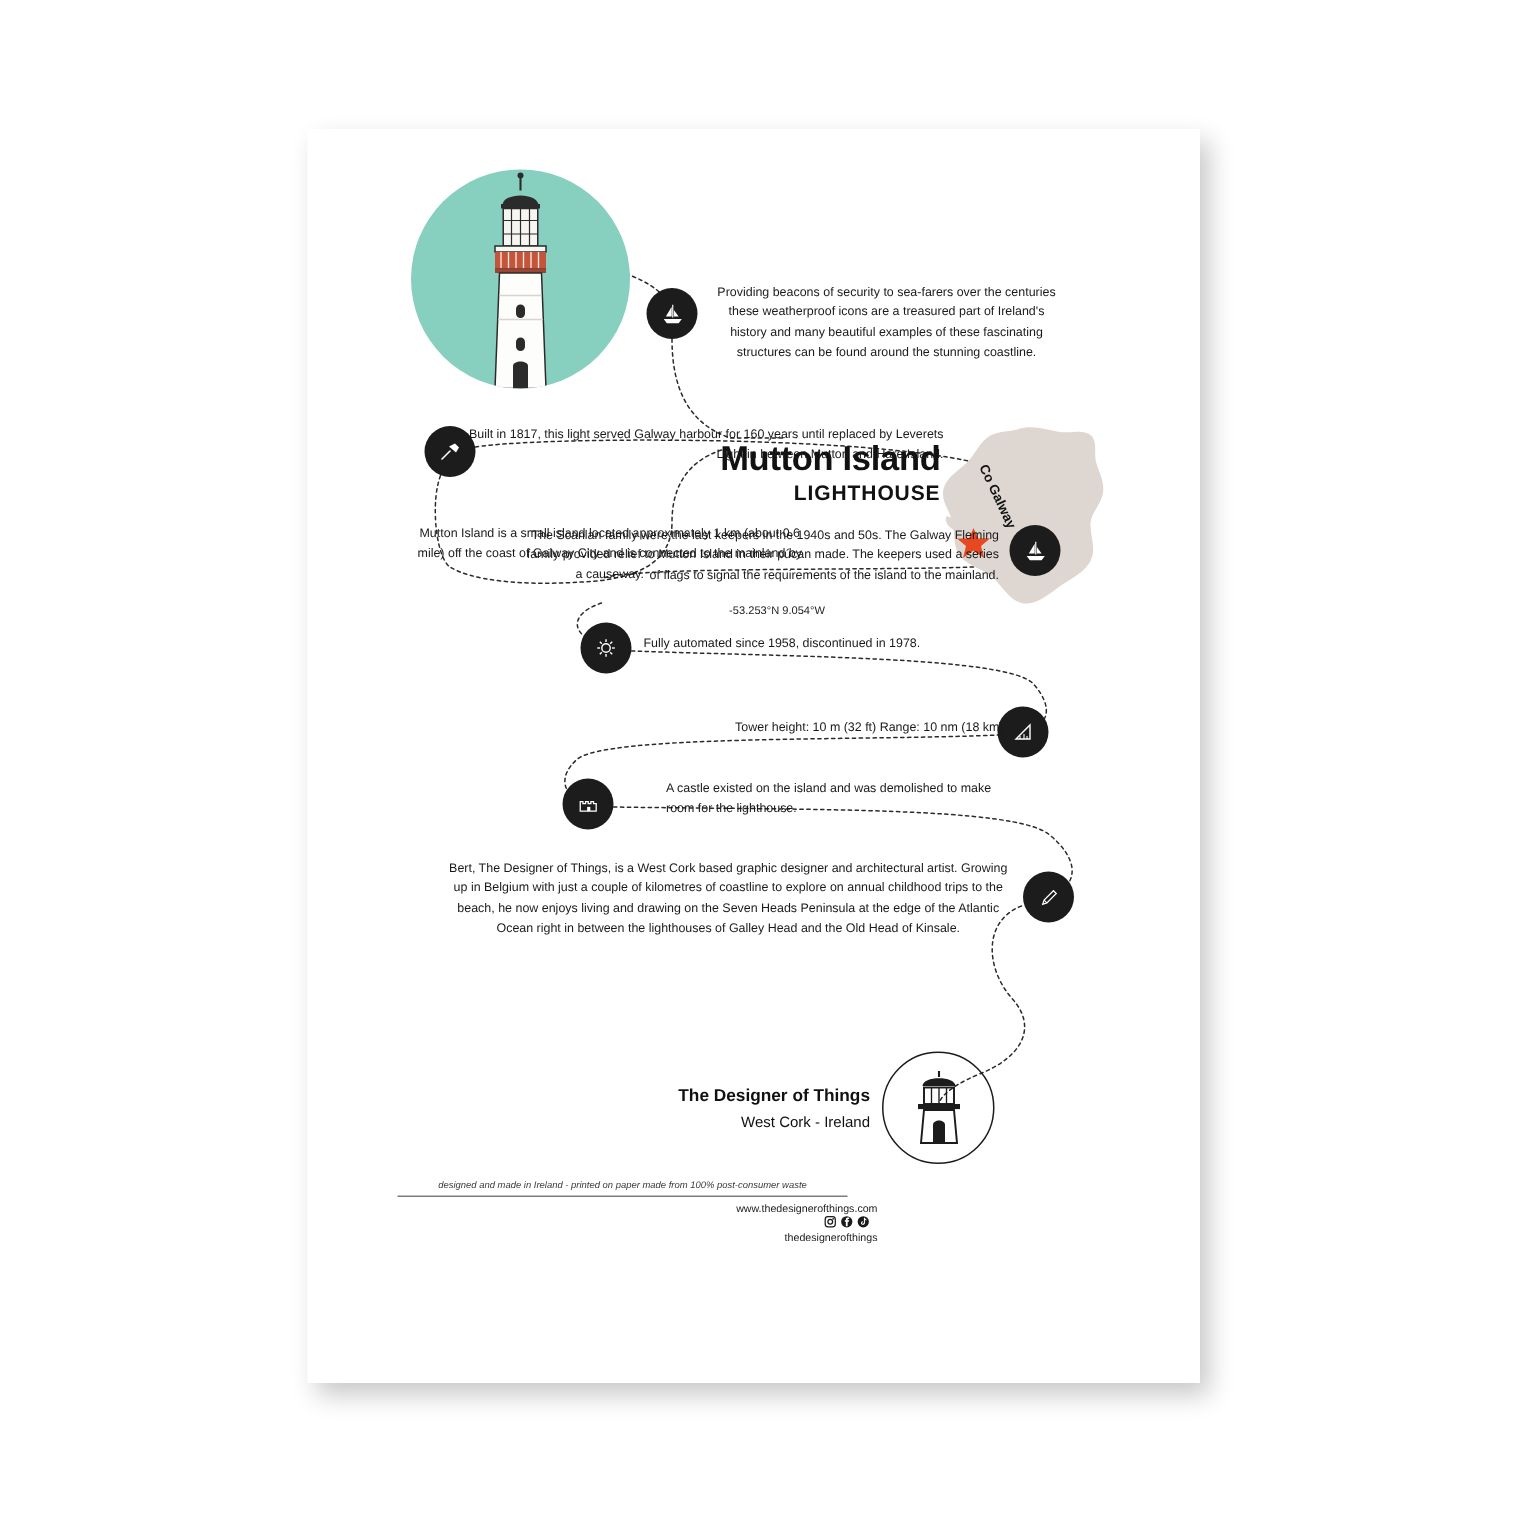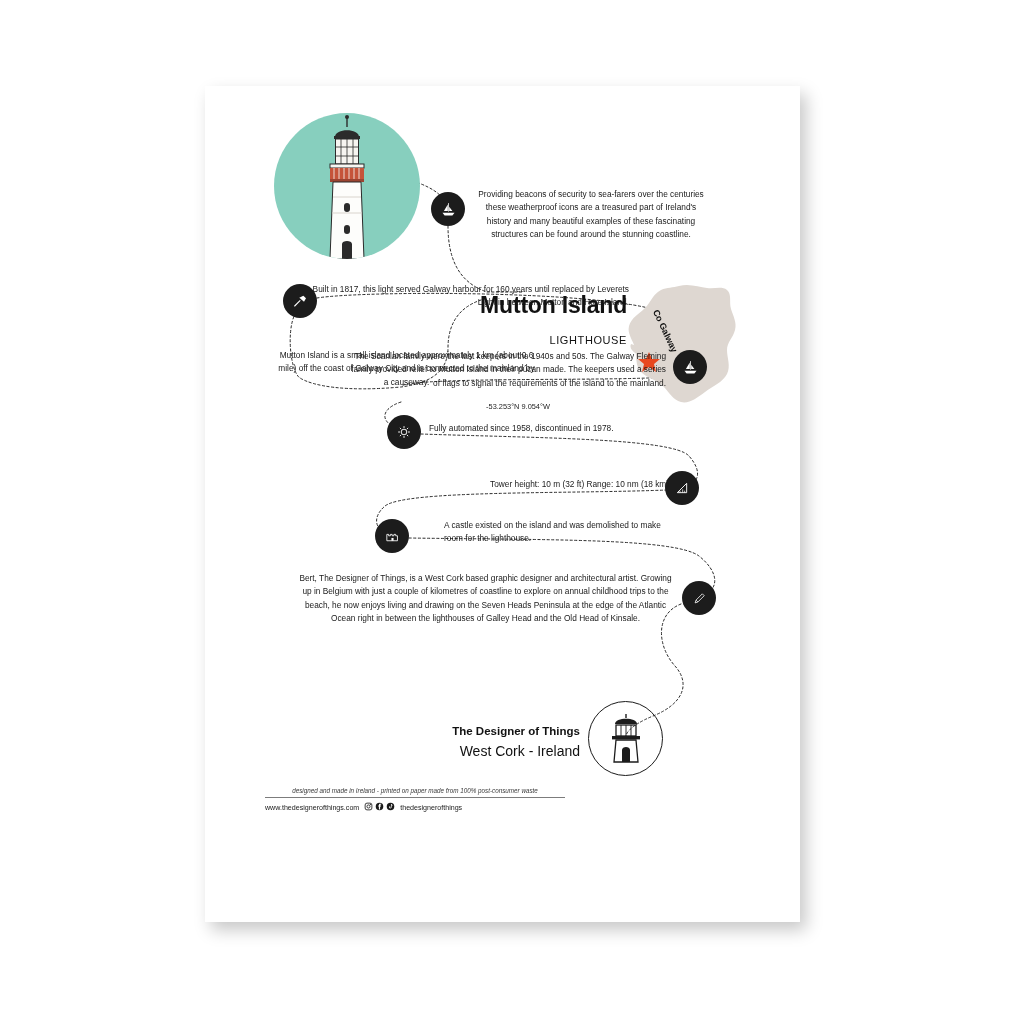--- a/index.html
+++ b/index.html
@@ -90,25 +90,25 @@
     text-align: right;
   }
   #title {
     font-size: 23px;
     font-weight: bold;
     letter-spacing: -0.2px;
     color: #111;
     line-height: 1;
   }
   #subtitle {
-    font-size: 11px;
-    font-weight: normal;
+    font-size: 14px;
+    font-weight: bold;
     letter-spacing: 0.6px;
     color: #111;
-    margin-top: 17px;
+    margin-top: 3px;
   }
 
   
   #map {
     position: absolute;
     left: 418px;
     top: 196px;
     width: 120px;
     height: 125px;
   }
@@ -142,21 +142,21 @@
     top: 639px;
     width: 195px;
     text-align: right;
   }
   #brand-name {
     font-size: 11.5px;
     font-weight: bold;
     color: #111;
   }
   #brand-loc {
-    font-size: 14px;
+    font-size: 10px;
     color: #111;
     margin-top: 6px;
   }
   #logo-circle {
     position: absolute;
     left: 383px;
     top: 615px;
     width: 73px;
     height: 73px;
     border-radius: 50%;
@@ -181,23 +181,24 @@
     top: 711px;
     width: 300px;
     border-top: 0.7px solid #7c7c7c;
   }
   #footer-row {
     position: absolute;
     left: 60px;
     top: 716px;
     width: 320px;
     display: flex;
-    align-items: center;
+    align-items: flex-end;
     font-size: 7.1px;
     color: #1a1a1a;
+    flex-direction: column;
   }
   #site { white-space: nowrap; }
   .soc {
     display: inline-flex;
     align-items: center;
     gap: 2px;
     margin: 0 5px;
   }
   .soc span { display: block; }
   #handle { white-space: nowrap; }

